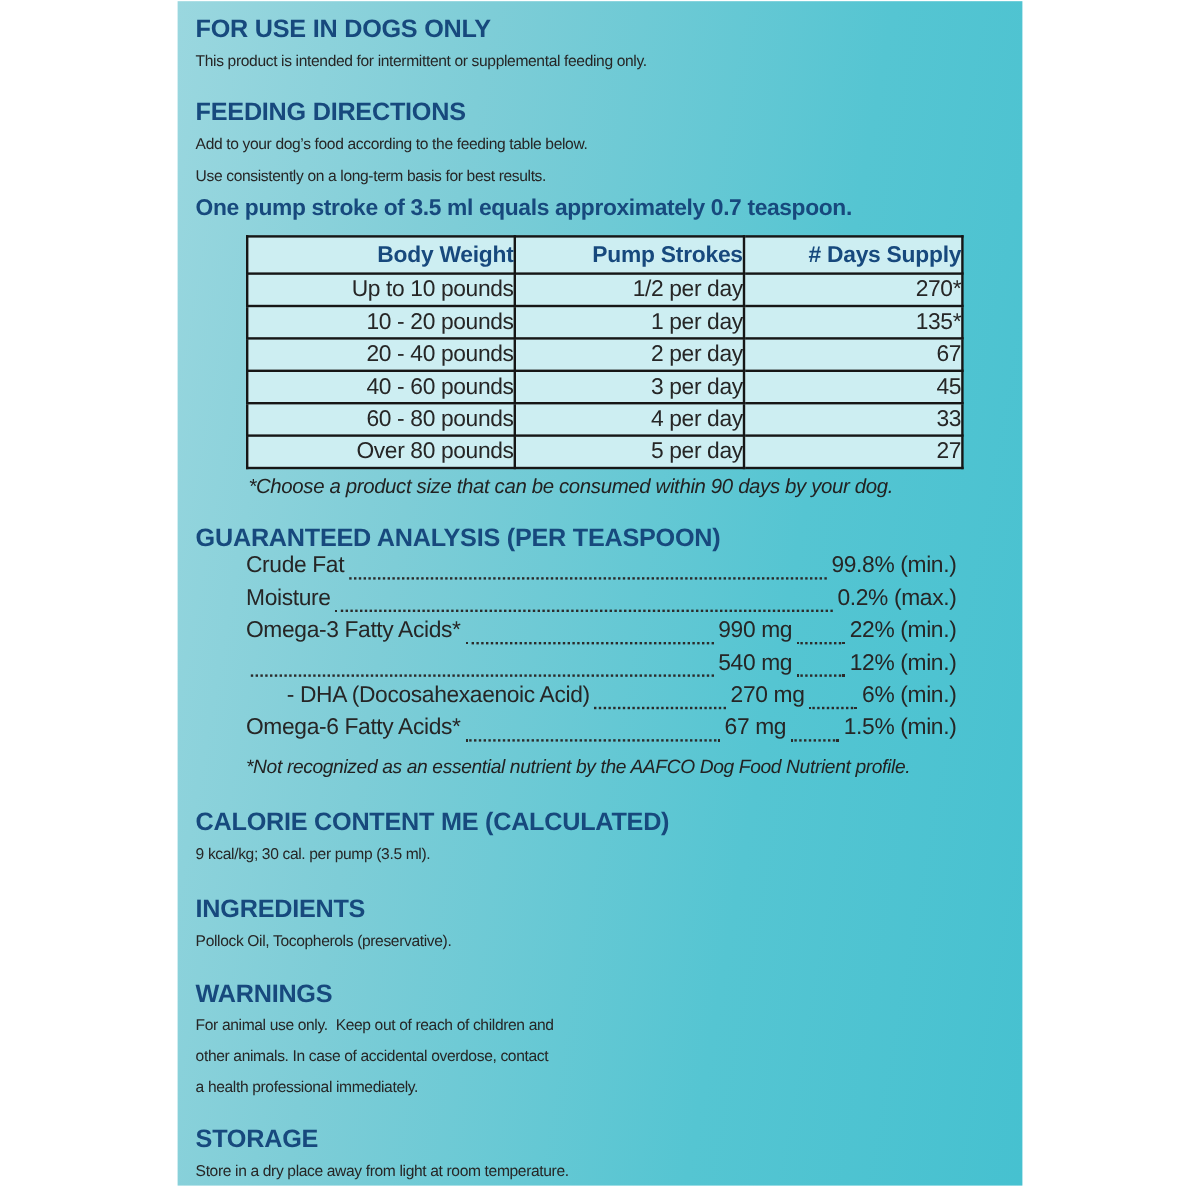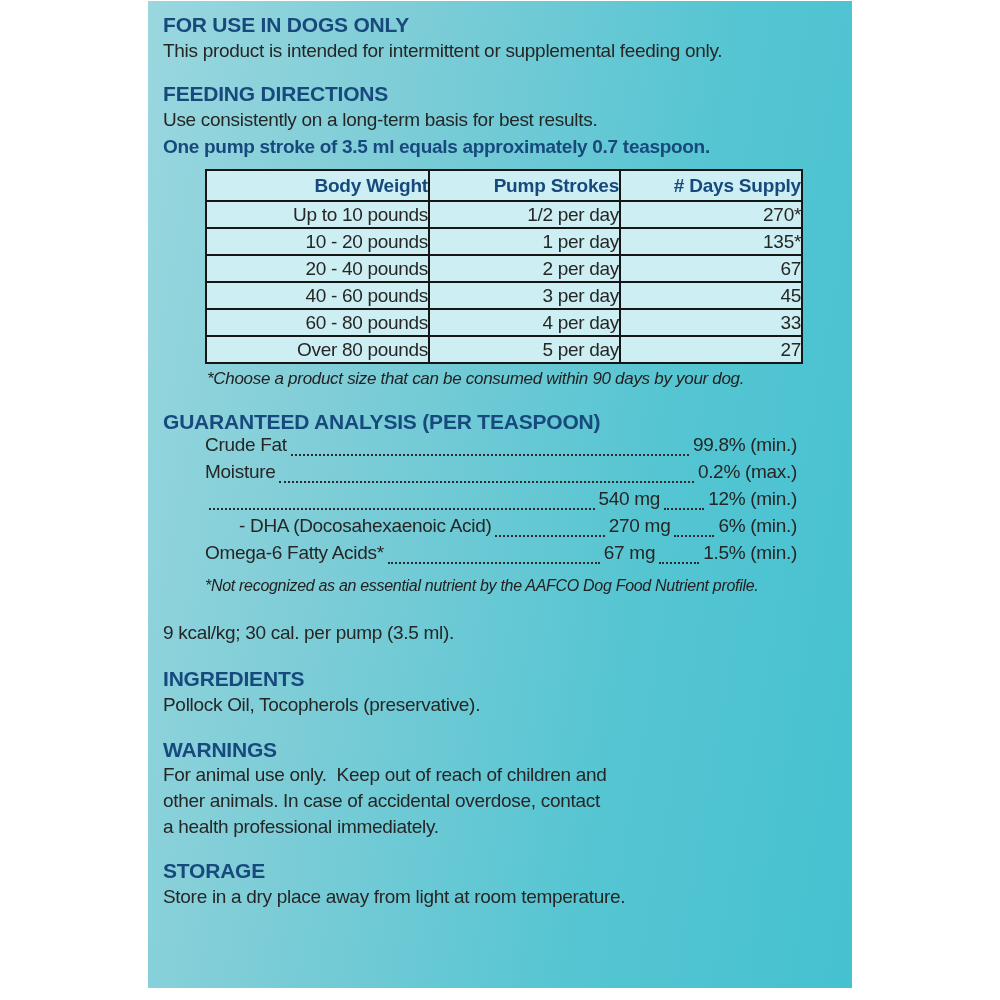--- a/index.html
+++ b/index.html
@@ -24,21 +24,21 @@
   .sec-heading {
     color: #17497d;
     font-size: 21px;
     font-weight: bold;
     letter-spacing: -0.2px;
     line-height: 25px;
     margin: 0;
   }
   .body-text {
     color: #262626;
-    font-size: 19px;
+    font-size: 13px;
     letter-spacing: -0.3px;
     line-height: 27px;
     white-space: pre-wrap;
   }
   .bold-note {
     color: #17497d;
     font-size: 19px;
     font-weight: bold;
     letter-spacing: -0.3px;
     line-height: 27px;
@@ -124,20 +124,21 @@
 
 <div class="label-panel">
 
   <div>
     <div class="sec-heading">FOR USE IN DOGS ONLY</div>
     <div class="body-text">This product is intended for intermittent or supplemental feeding only.</div>
   </div>
 
   <div class="section">
     <div class="sec-heading">FEEDING DIRECTIONS</div>
+    <div class="body-text">Add to your dog’s food according to the feeding table below.</div>
     <div class="body-text">Use consistently on a long-term basis for best results.</div>
     <div class="bold-note">One pump stroke of 3.5 ml equals approximately 0.7 teaspoon.</div>
   </div>
 
   <table class="feeding">
     <thead>
       <tr>
         <th class="col-weight">Body Weight</th>
         <th class="col-strokes">Pump Strokes</th>
         <th class="col-days"># Days Supply</th>
@@ -188,20 +189,27 @@
       <span class="ga-value">99.8% (min.)</span>
     </div>
 
     <div class="ga-row no-amount">
       <span class="ga-label">Moisture</span>
       <span class="ga-leader"></span>
 
       <span class="ga-value">0.2% (max.)</span>
     </div>
 
+    <div class="ga-row">
+      <span class="ga-label">Omega-3 Fatty Acids*</span>
+      <span class="ga-leader"></span>
+      <span class="ga-amount">990 mg</span>
+      <span class="ga-leader2"></span>
+      <span class="ga-value">22% (min.)</span>
+    </div>
 
     <div class="ga-row indent">
       <span class="ga-leader"></span>
       <span class="ga-amount">540 mg</span>
       <span class="ga-leader2"></span>
       <span class="ga-value">12% (min.)</span>
     </div>
 
     <div class="ga-row indent">
       <span class="ga-label">-  DHA (Docosahexaenoic Acid)</span>
@@ -216,20 +224,21 @@
       <span class="ga-leader"></span>
       <span class="ga-amount">67 mg</span>
       <span class="ga-leader2"></span>
       <span class="ga-value">1.5% (min.)</span>
     </div>
 
     <div class="ga-footnote">*Not recognized as an essential nutrient by the AAFCO Dog Food Nutrient profile.</div>
   </div>
 
   <div class="section" style="margin-top:21px;">
+    <div class="sec-heading">CALORIE CONTENT ME (CALCULATED)</div>
     <div class="body-text">9 kcal/kg; 30 cal. per pump (3.5 ml).</div>
   </div>
 
   <div class="section" style="margin-top:20px;">
     <div class="sec-heading">INGREDIENTS</div>
     <div class="body-text">Pollock Oil, Tocopherols (preservative).</div>
   </div>
 
   <div class="section" style="margin-top:19px;">
     <div class="sec-heading">WARNINGS</div>

